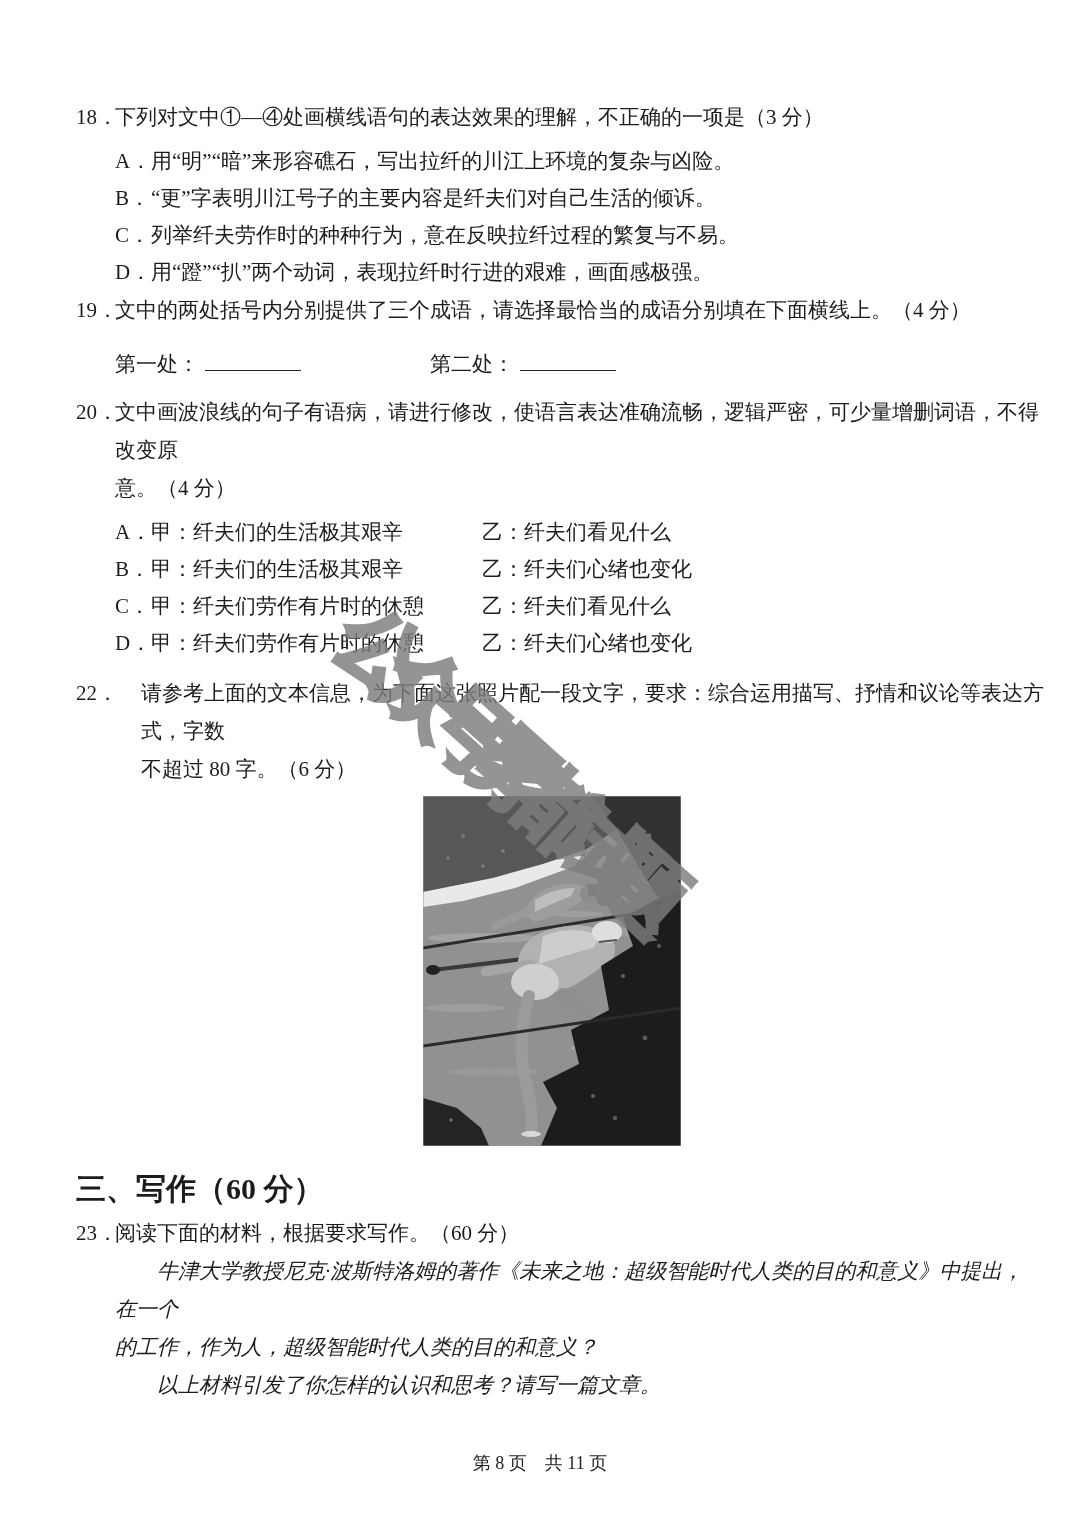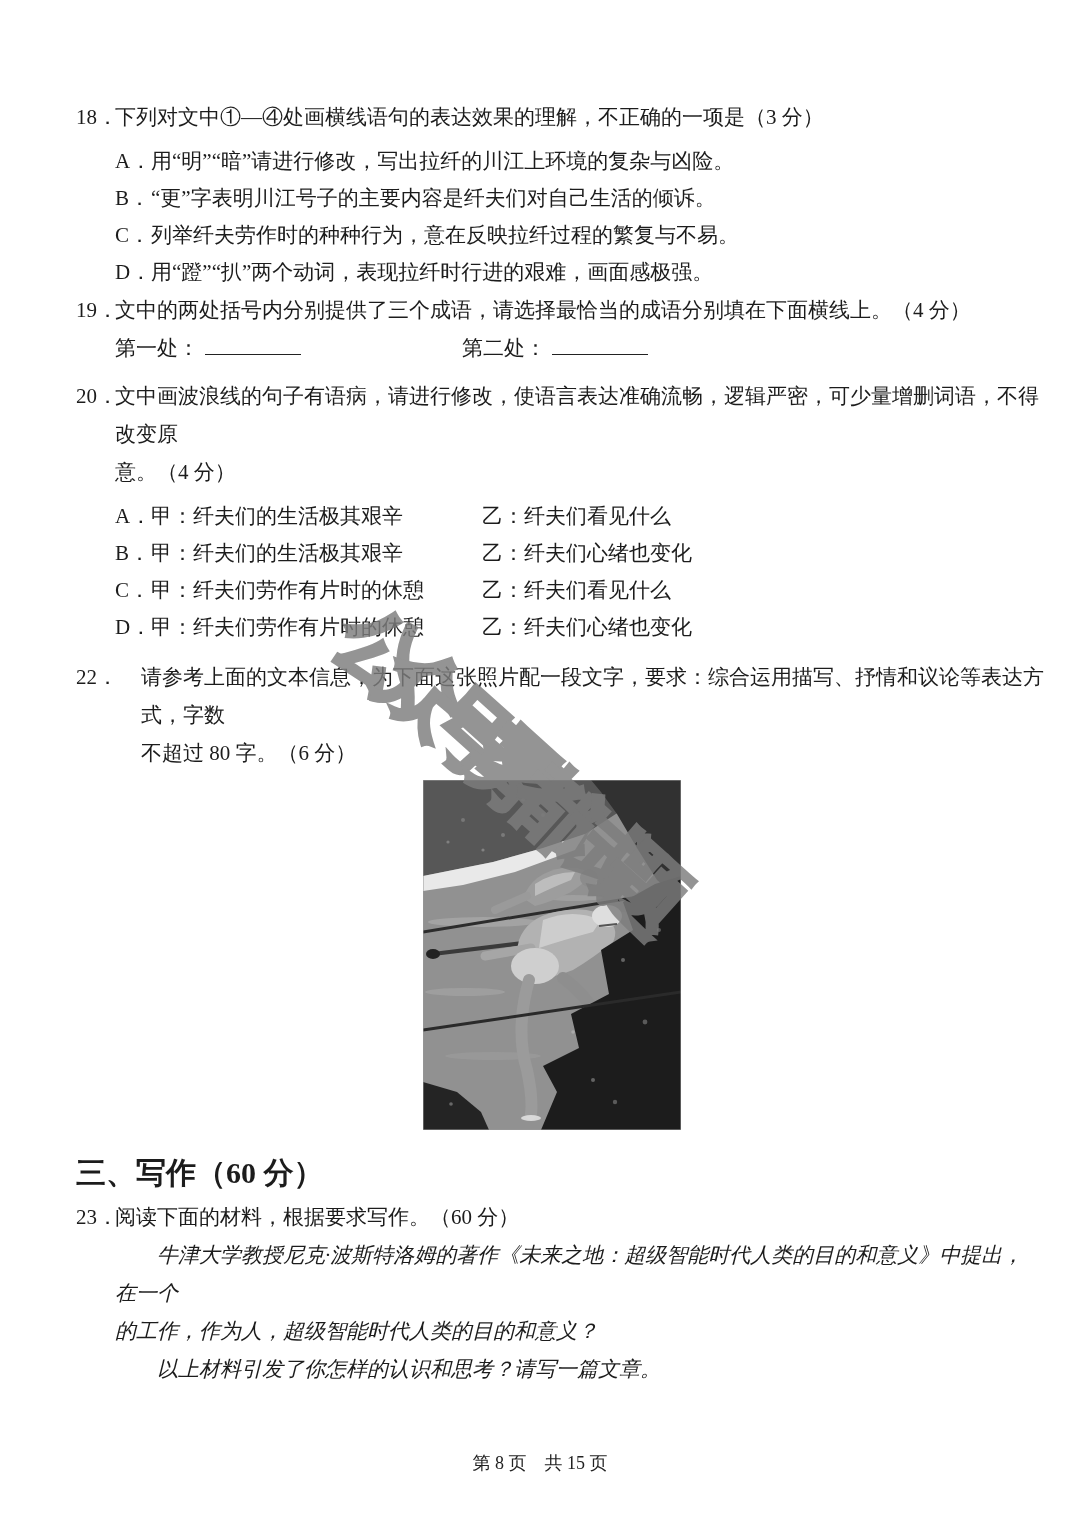--- a/index.html
+++ b/index.html
@@ -18,21 +18,21 @@
   .qnum{flex:none;width:39px;}
   .qbody{flex:1;}
   .opts{margin-left:39px;margin-top:7px;}
   .opt{display:flex;line-height:37px;}
   .opt-label{flex:none;width:36px;}
   .opt-text{flex:1;}
   .opt3{display:flex;line-height:37px;}
   .opt3 .opt-label{flex:none;width:36px;}
   .col-jia{flex:none;width:331px;}
   .col-yi{flex:1;}
-  .blank-row{display:flex;margin-left:39px;line-height:38px;margin-top:0;gap:32px;}
+  .blank-row{display:flex;margin-left:39px;line-height:38px;margin-top:16px;}
   .blank-g1{flex:none;width:315px;}
   .uline{display:inline-block;width:96px;height:1em;border-bottom:1.6px solid #222;margin-left:6px;vertical-align:baseline;}
   .mt4{} .mt10{margin-top:10px;} .mt12{margin-top:12px;gap:26px;}
   .mt20{margin-top:20px;} .mt6{margin-top:6px;}
   .photo-wrap{margin:8px 0 0 347px;width:258px;height:350px;line-height:0;}
   .sec-title{font-weight:bold;font-size:30px;line-height:38px;margin-top:24px;}
   .material{margin-left:39px;line-height:38px;font-style:italic;}
   .material .ind{text-indent:42px;}
   .material .hangq{text-indent:-10px;}
   .footer{
@@ -58,21 +58,21 @@
 
   <div class="content">
 
     <div class="q">
       <span class="qnum">18．</span>
       <span class="qbody">下列对文中①—④处画横线语句的表达效果的理解，不正确的一项是（3 分）</span>
     </div>
     <div class="opts">
       <div class="opt">
         <span class="opt-label">A．</span>
-        <span class="opt-text">用“明”“暗”请进行修改，写出拉纤的川江上环境的复杂与凶险。</span>
+        <span class="opt-text">用“明”“暗”来形容礁石，写出拉纤的川江上环境的复杂与凶险。</span>
       </div>
       <div class="opt">
         <span class="opt-label">B．</span>
         <span class="opt-text">“更”字表明川江号子的主要内容是纤夫们对自己生活的倾诉。</span>
       </div>
       <div class="opt">
         <span class="opt-label">C．</span>
         <span class="opt-text">列举纤夫劳作时的种种行为，意在反映拉纤过程的繁复与不易。</span>
       </div>
       <div class="opt">
@@ -201,14 +201,14 @@
     </div>
     <div class="material">
       <div class="ind">牛津大学教授尼克·波斯特洛姆的著作《未来之地：超级智能时代人类的目的和意义》中提出，在一个</div>
       <div>的工作，作为人，超级智能时代人类的目的和意义？</div>
       <div class="ind">以上材料引发了你怎样的认识和思考？请写一篇文章。</div>
 
     </div>
 
   </div>
 
-  <div class="footer">第 8 页　共 15 页</div>
+  <div class="footer">第 8 页　共 11 页</div>
 </div>
 
 </body></html>

